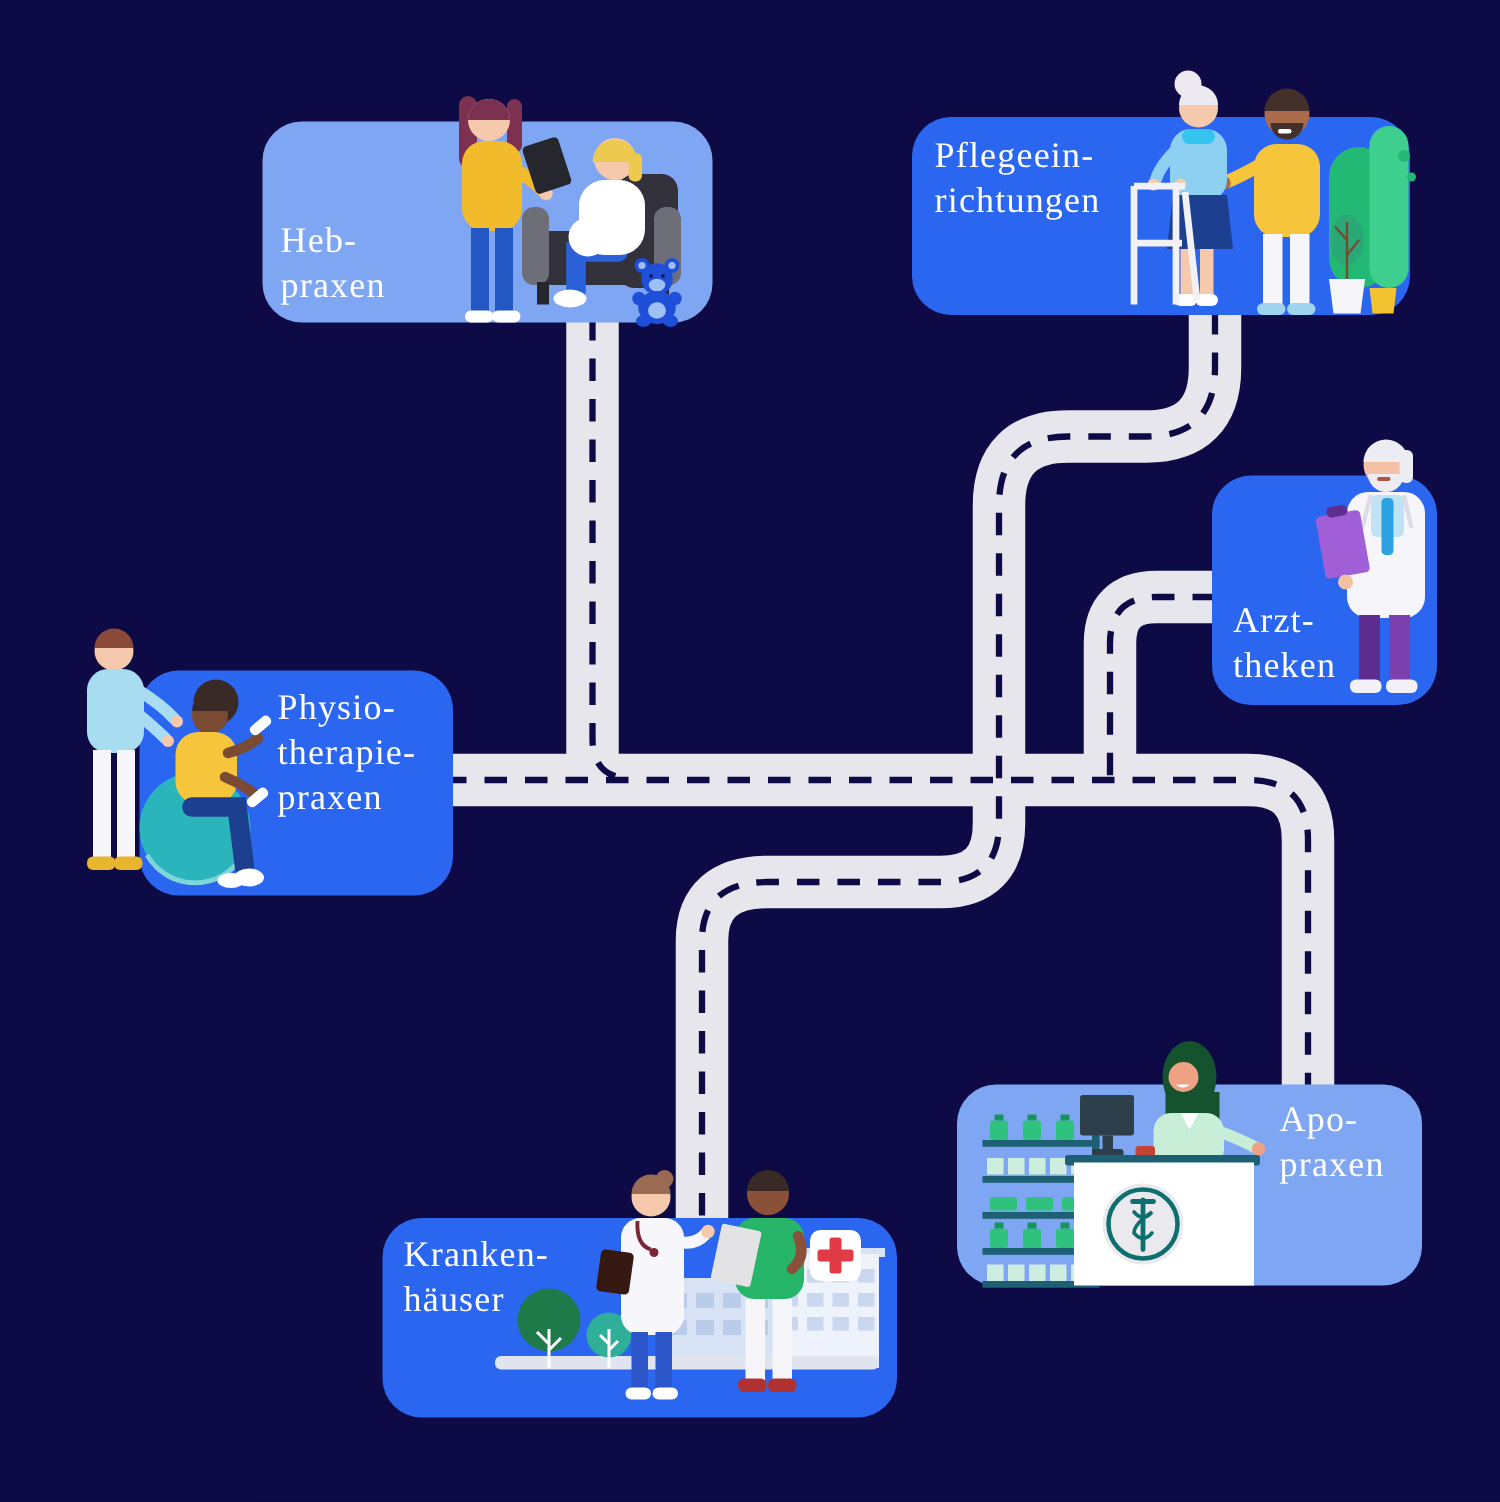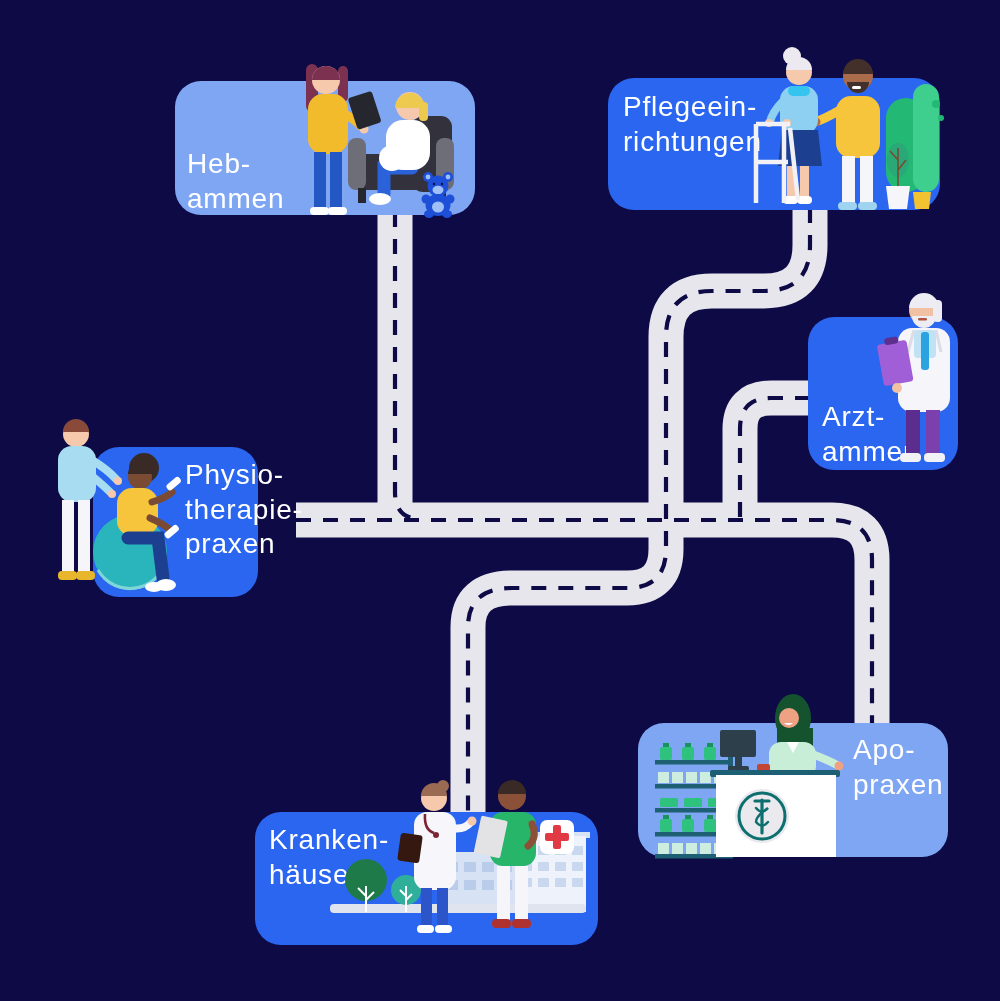--- a/index.html
+++ b/index.html
@@ -10,30 +10,30 @@
   }
   .layer{position:absolute;left:0;top:0;pointer-events:none;}
   #roads{z-index:1;}
   #illustrations{z-index:3;}
   .card{
     position:absolute;z-index:2;border-radius:26px;
   }
   .card-light{background:#7fa6f3;}
   .card-medium{background:#2b66f0;}
   .card-label{
-    position:absolute;color:#ffffff;font-size:28px;line-height:1.24;
-    letter-spacing:0.8px;white-space:pre-line;font-weight:400;
+    position:absolute;color:#ffffff;font-size:24px;line-height:1.24;
+    letter-spacing:0.8px;white-space:pre-line;font-weight:400;font-family:Liberation Serif, serif;
   }
   #card-hebammen{left:175px;top:81px;width:300px;height:134px;}
   #card-hebammen .card-label{left:12px;top:66px;}
   #card-pflegeeinrichtungen{left:608px;top:78px;width:332px;height:132px;}
   #card-pflegeeinrichtungen .card-label{left:15px;top:12px;}
   #card-arztpraxen{left:808px;top:317px;width:150px;height:153px;}
   #card-arztpraxen .card-label{left:14px;top:83px;}
-  #card-physiotherapiepraxen{left:93px;top:447px;width:165px;height:150px;}
+  #card-physiotherapiepraxen{left:93px;top:447px;width:209px;height:150px;}
   #card-physiotherapiepraxen .card-label{left:92px;top:11px;}
   #card-apotheken{left:638px;top:723px;width:310px;height:134px;}
   #card-apotheken .card-label{left:215px;top:10px;}
   #card-krankenhaeuser{left:255px;top:812px;width:343px;height:133px;}
   #card-krankenhaeuser .card-label{left:14px;top:11px;}
 </style>
 </head>
 <body>
 
 <svg id="roads" class="layer" width="1000" height="1001" viewBox="0 0 1000 1001">
@@ -46,29 +46,29 @@
   <g stroke="#0d0a45" stroke-width="4.2" fill="none" stroke-dasharray="15 12">
     <path d="M296,520 L832,520 Q872,520 872,560 L872,726"></path>
     <path d="M395,212 L395,492 Q395,519 421,519"></path>
     <path d="M810,208 L810,245 Q810,291 764,291 L712,291 Q666,291 666,337 L666,549 Q666,588 627,588 L512,588 Q468,588 468,627 L468,815"></path>
     <path d="M810,398 L771,398 Q740,398 740,429 L740,518"></path>
   </g>
 </svg>
 
 <div class="card card-light" id="card-hebammen">
   <div class="card-label">Heb-
-ammen</div>
+praxen</div>
 </div>
 <div class="card card-medium" id="card-pflegeeinrichtungen">
   <div class="card-label">Pflegeein-
 richtungen</div>
 </div>
 <div class="card card-medium" id="card-arztpraxen">
   <div class="card-label">Arzt-
-ammen</div>
+theken</div>
 </div>
 <div class="card card-medium" id="card-physiotherapiepraxen">
   <div class="card-label">Physio-
 therapie-
 praxen</div>
 </div>
 <div class="card card-light" id="card-apotheken">
   <div class="card-label">Apo-
 praxen</div>
 </div>

